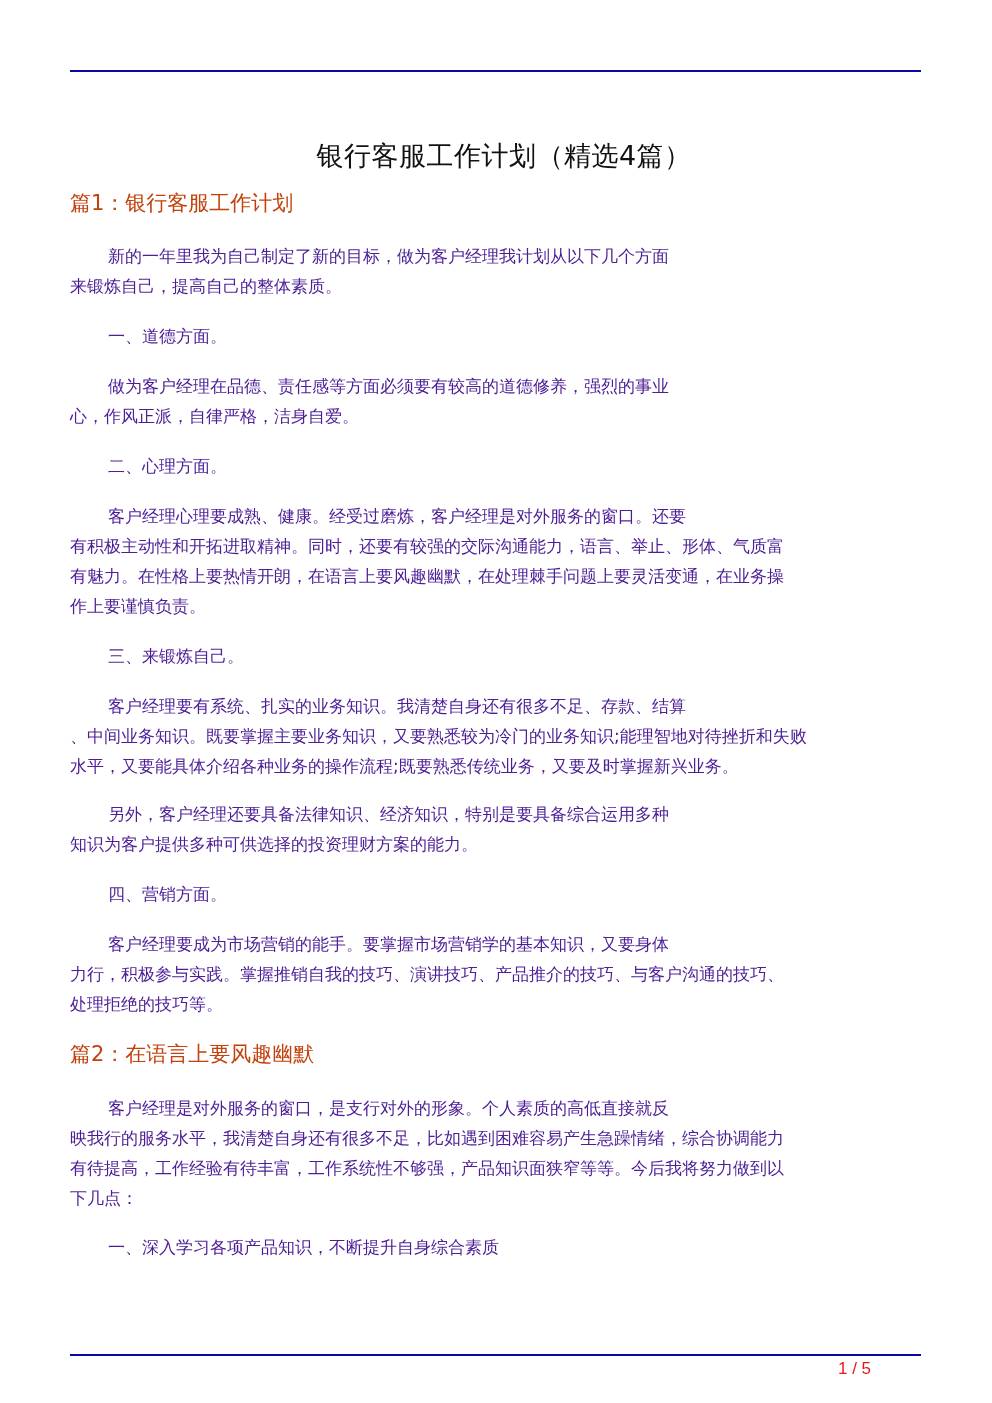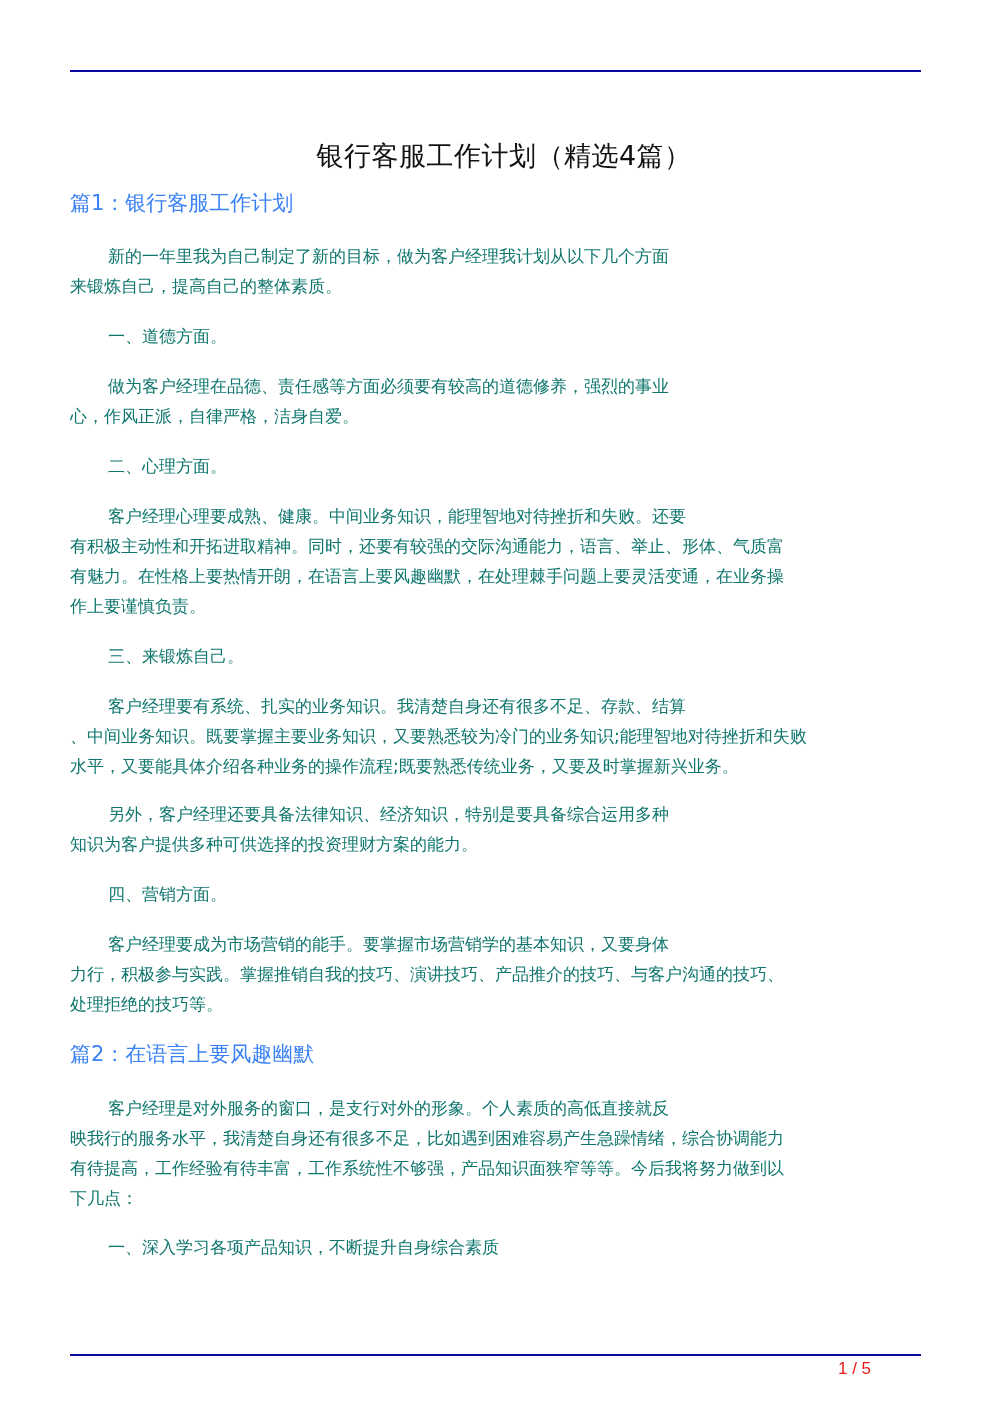--- a/index.html
+++ b/index.html
@@ -41,30 +41,30 @@
     position: absolute;
     left: 70px;
     width: 850px;
     top: 0;
   }
   .section-heading {
     position: absolute;
     left: 0;
     font-size: 21px;
     line-height: 30px;
-    color: #3b82f6;
+    color: #c2410c;
     white-space: nowrap;
   }
   .para {
     position: absolute;
     left: 0;
     width: 850px;
     font-size: 17px;
     line-height: 30px;
-    color: #0f766e;
+    color: #4c1d95;
   }
   .line {
     display: block;
     white-space: nowrap;
     height: 30px;
   }
   .line.indent { padding-left: 38px; }
 
   .page-number {
     position: absolute;
@@ -99,21 +99,21 @@
   <div class="para" style="top:371px;">
     <span class="line indent">做为客户经理在品德、责任感等方面必须要有较高的道德修养，强烈的事业</span>
     <span class="line">心，作风正派，自律严格，洁身自爱。</span>
   </div>
 
   <div class="para" style="top:451px;">
     <span class="line indent">二、心理方面。</span>
   </div>
 
   <div class="para" style="top:501px;">
-    <span class="line indent">客户经理心理要成熟、健康。中间业务知识，能理智地对待挫折和失败。还要</span>
+    <span class="line indent">客户经理心理要成熟、健康。经受过磨炼，客户经理是对外服务的窗口。还要</span>
     <span class="line">有积极主动性和开拓进取精神。同时，还要有较强的交际沟通能力，语言、举止、形体、气质富</span>
     <span class="line">有魅力。在性格上要热情开朗，在语言上要风趣幽默，在处理棘手问题上要灵活变通，在业务操</span>
     <span class="line">作上要谨慎负责。</span>
   </div>
 
   <div class="para" style="top:641px;">
     <span class="line indent">三、来锻炼自己。</span>
   </div>
 
   <div class="para" style="top:691px;">

